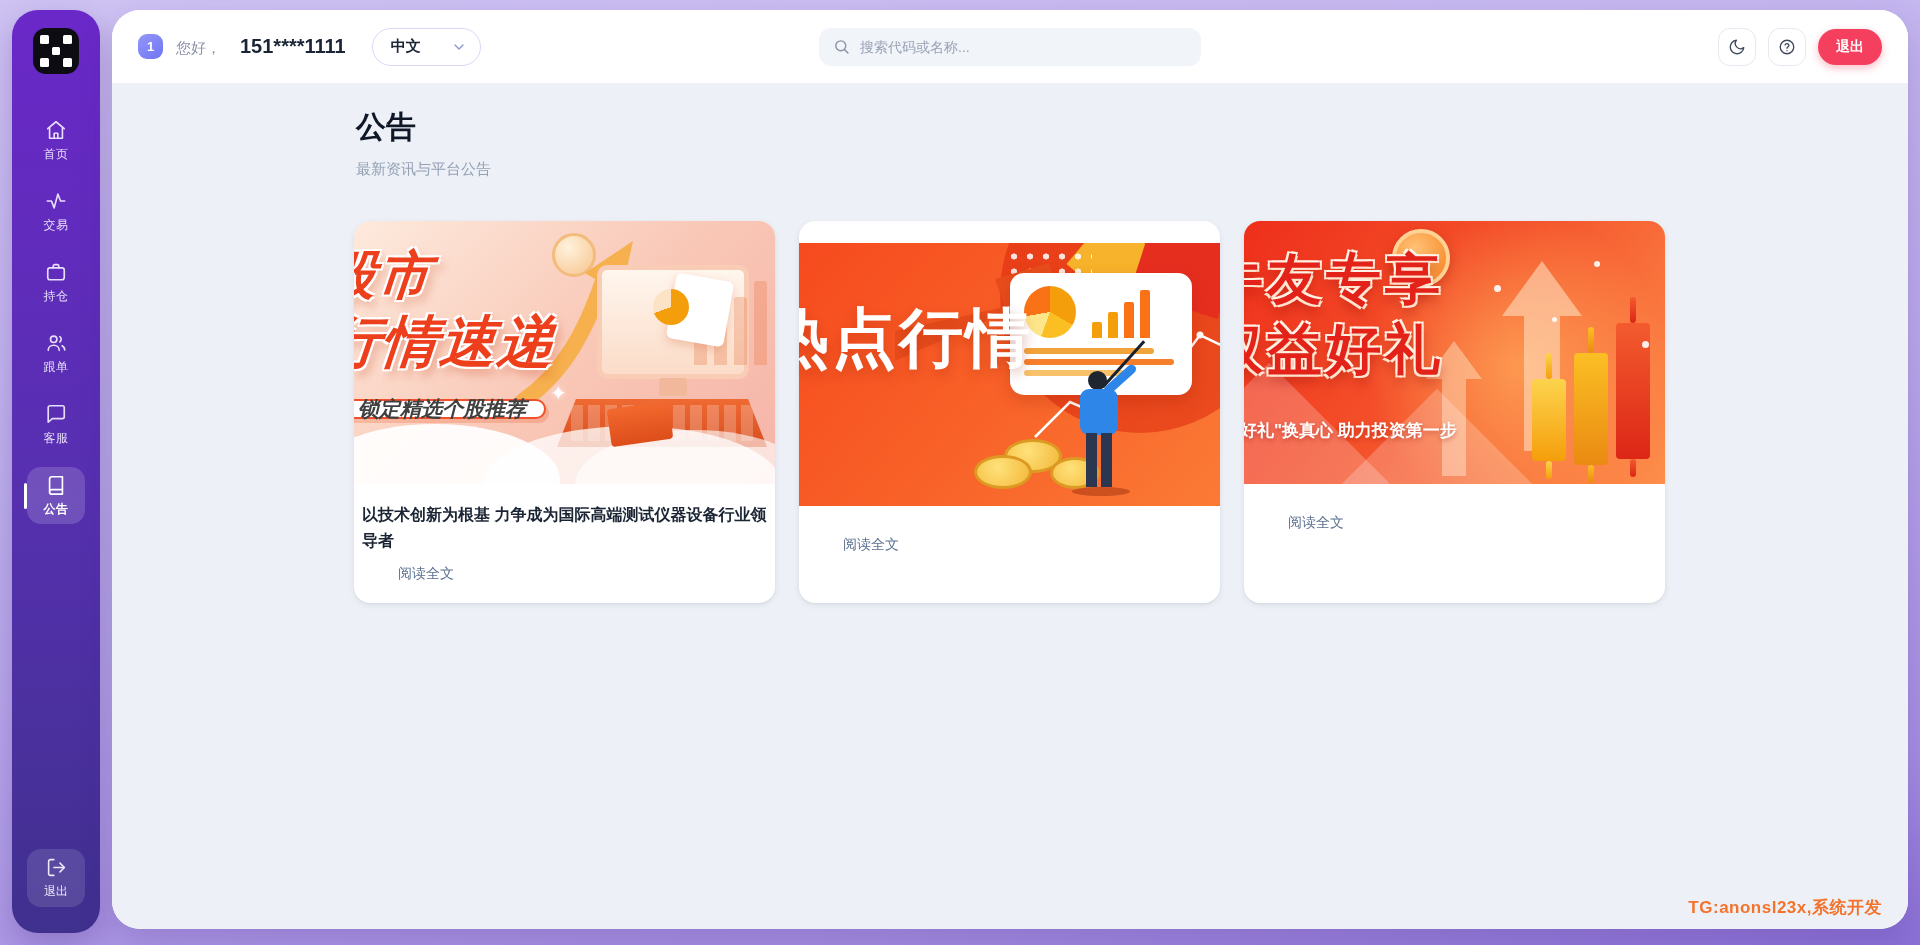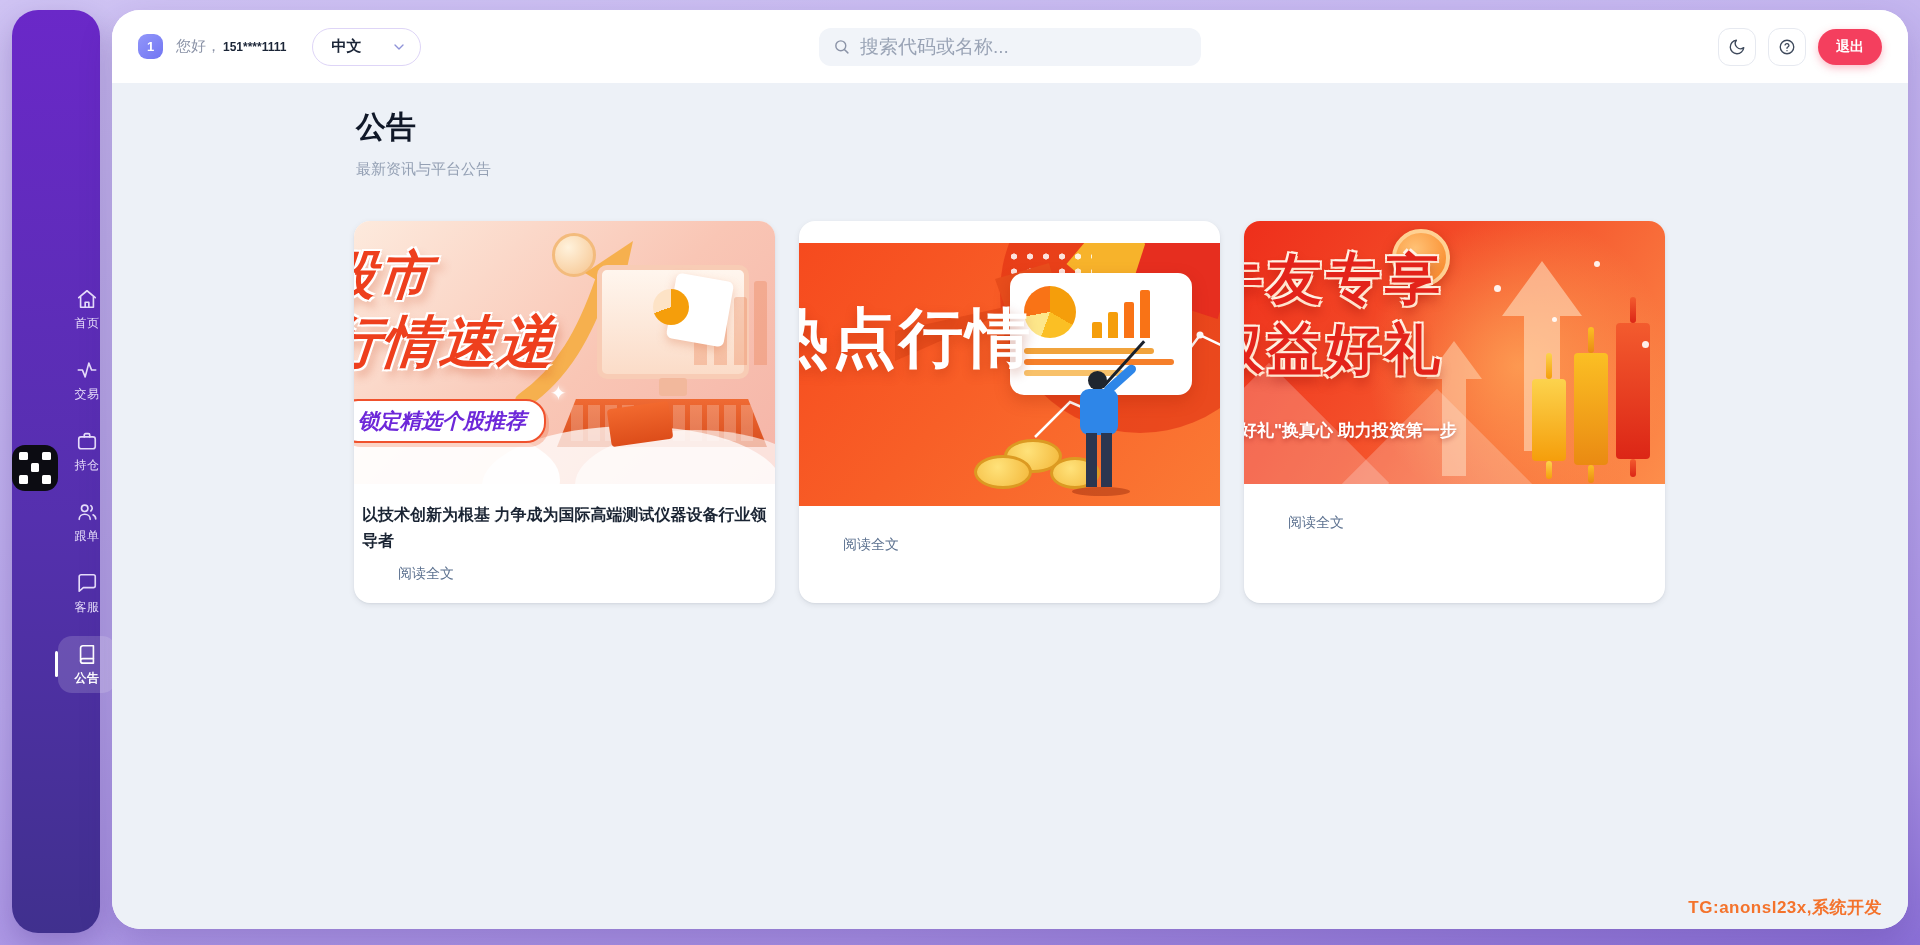--- a/index.html
+++ b/index.html
@@ -4,21 +4,21 @@
 <style>
   * { box-sizing: border-box; margin: 0; padding: 0; }
   html,body { width:1920px; height:945px; overflow:hidden;
     font-family:"Liberation Sans","DejaVu Sans",sans-serif; }
   body { background: linear-gradient(165deg,#cec2f2 0%,#bcabec 50%,#a democratic 0%); 
     background: linear-gradient(170deg,#cfc3f3 0%,#b9a8eb 55%,#a68fe3 85%,#8b70d7 100%); }
 
   
   .sidebar { position:fixed; left:12px; top:10px; bottom:12px; width:88px;
     background:linear-gradient(180deg,#6a28c8 0%,#5530ae 55%,#40308e 100%);
-    border-radius:26px; display:flex; flex-direction:row; align-items:center;
+    border-radius:26px; display:flex; flex-direction:column; align-items:center;
     padding:18px 0 26px; box-shadow:0 12px 30px rgba(50,20,110,.25); }
   .logo { width:46px; height:46px; background:#0c0c12; border-radius:13px;
     display:grid; grid-template-columns:repeat(3,1fr); grid-template-rows:repeat(3,1fr);
     gap:3px; padding:7px; flex-shrink:0; }
   .logo i { border-radius:1.5px; }
   .logo i.w { background:#fff; }
   .nav { margin-top:38px; display:flex; flex-direction:column; gap:14px; align-items:center; }
   .nav-item { position:relative; width:58px; padding:7px 0 6px; border-radius:14px;
     display:flex; flex-direction:column; align-items:center; gap:5px;
     color:#e7defb; cursor:pointer; }
@@ -40,34 +40,34 @@
   
   .main { position:fixed; left:112px; right:12px; top:10px; bottom:16px;
     background:#fff; border-radius:28px; overflow:hidden;
     display:flex; flex-direction:column; box-shadow:0 14px 34px rgba(60,30,120,.20); }
   .topbar { height:73px; flex-shrink:0; background:#fff; display:flex;
     align-items:center; padding:0 26px; position:relative; }
   .user-badge { width:25px; height:25px; border-radius:9px; flex-shrink:0;
     background:linear-gradient(140deg,#9297fa,#7175f2); color:#fff;
     font-size:13px; font-weight:700; display:flex; align-items:center; justify-content:center; }
   .greeting { margin-left:13px; font-size:15px; color:#8b93a7; white-space:nowrap; }
-  .greeting b { color:#1b2537; font-size:12px; font-weight:700; margin-left:2px; }
+  .greeting b { color:#1b2537; font-size:20px; font-weight:700; margin-left:19px; }
   .lang-pill { margin-left:26px; height:38px; padding:0 13px 0 18px;
     border:1px solid #ded5f7; border-radius:19px; background:#fff;
     display:flex; align-items:center; gap:30px; cursor:pointer; }
   .lang-pill .lang-val { font-size:15px; font-weight:700; color:#1b2537; }
   .lang-pill svg { width:16px; height:16px; stroke:#8f93d8; fill:none;
     stroke-width:2; stroke-linecap:round; stroke-linejoin:round; }
   .searchbar { position:absolute; left:50%; transform:translateX(-50%);
     width:382px; height:38px; background:#f1f4f9; border-radius:12px;
     display:flex; align-items:center; gap:10px; padding:0 14px; }
   .searchbar svg { width:17px; height:17px; stroke:#8b93a7; fill:none;
     stroke-width:2; stroke-linecap:round; flex-shrink:0; }
   .searchbar input { border:none; outline:none; background:transparent; flex:1;
-    font-size:19px; color:#334155; font-family:inherit; }
+    font-size:14px; color:#334155; font-family:inherit; }
   .searchbar input::placeholder { color:#99a3b5; }
   .top-actions { margin-left:auto; display:flex; align-items:center; gap:12px; }
   .icon-btn { width:38px; height:38px; border-radius:12px; border:1px solid #e6e9f0;
     background:#fff; display:flex; align-items:center; justify-content:center; cursor:pointer; }
   .icon-btn svg { width:18px; height:18px; stroke:#3f4a5c; fill:none;
     stroke-width:1.8; stroke-linecap:round; stroke-linejoin:round; }
   .logout-btn { height:36px; padding:0 18px; border:none; border-radius:18px;
     background:#f43f5e; color:#fff; font-size:14px; font-weight:700;
     font-family:inherit; cursor:pointer; box-shadow:0 3px 8px rgba(244,63,94,.35); }
 
@@ -84,23 +84,23 @@
   .read-more { display:inline-block; margin-top:12px; font-size:14px;
     color:#5d7290; font-weight:500; cursor:pointer; text-decoration:none;margin-left:36px; }
 
   
   .theme-pink { background:linear-gradient(135deg,#fdeadd 0%,#f9c6b5 55%,#f5b4a7 100%); }
   .pk-head { position:absolute; z-index:3; left:-30px; font-weight:900; font-style:italic;
     color:#ee3f1d; transform:skewX(-5deg); white-space:nowrap; letter-spacing:2px;
     text-shadow:2px 2px 0 #fff,-2px 2px 0 #fff,2px -2px 0 #fff,-2px -2px 0 #fff,5px 7px 10px rgba(200,60,20,.35); }
   .pk-l1 { top:20px; font-size:52px; }
   .pk-l2 { top:84px; font-size:56px; }
-  .pk-badge { position:absolute; z-index:3; left:-16px; top:178px; height:44px;
+  .pk-badge { position:absolute; z-index:3; left:-16px; top:178px; height:20px;
     background:#fff; border:2px solid #f0512c; border-radius:20px;
-    display:flex; align-items:center; padding:0 18px; color:#6d28d9;
+    display:flex; align-items:center; padding:0 18px; color:#404040;
     font-size:21px; font-weight:700; font-style:italic; white-space:nowrap;
     box-shadow:3px 4px 0 rgba(240,90,40,.25); }
   .pk-spark { position:absolute; z-index:4; left:196px; top:160px; color:#fff; font-size:20px;
     text-shadow:0 0 6px rgba(255,255,255,.9); }
   .pk-monitor { position:absolute; right:26px; top:44px; width:152px; height:114px;
     border-radius:10px; border:5px solid #f8ccb5;
     background:linear-gradient(180deg,#fff6ee,#fbdcc8); z-index:2; }
   .pk-monitor::after { content:""; position:absolute; left:50%; bottom:-22px;
     transform:translateX(-50%); width:28px; height:18px; background:#f2b89c; border-radius:3px; }
   .pk-paper { position:absolute; right:46px; top:56px; width:58px; height:66px;

